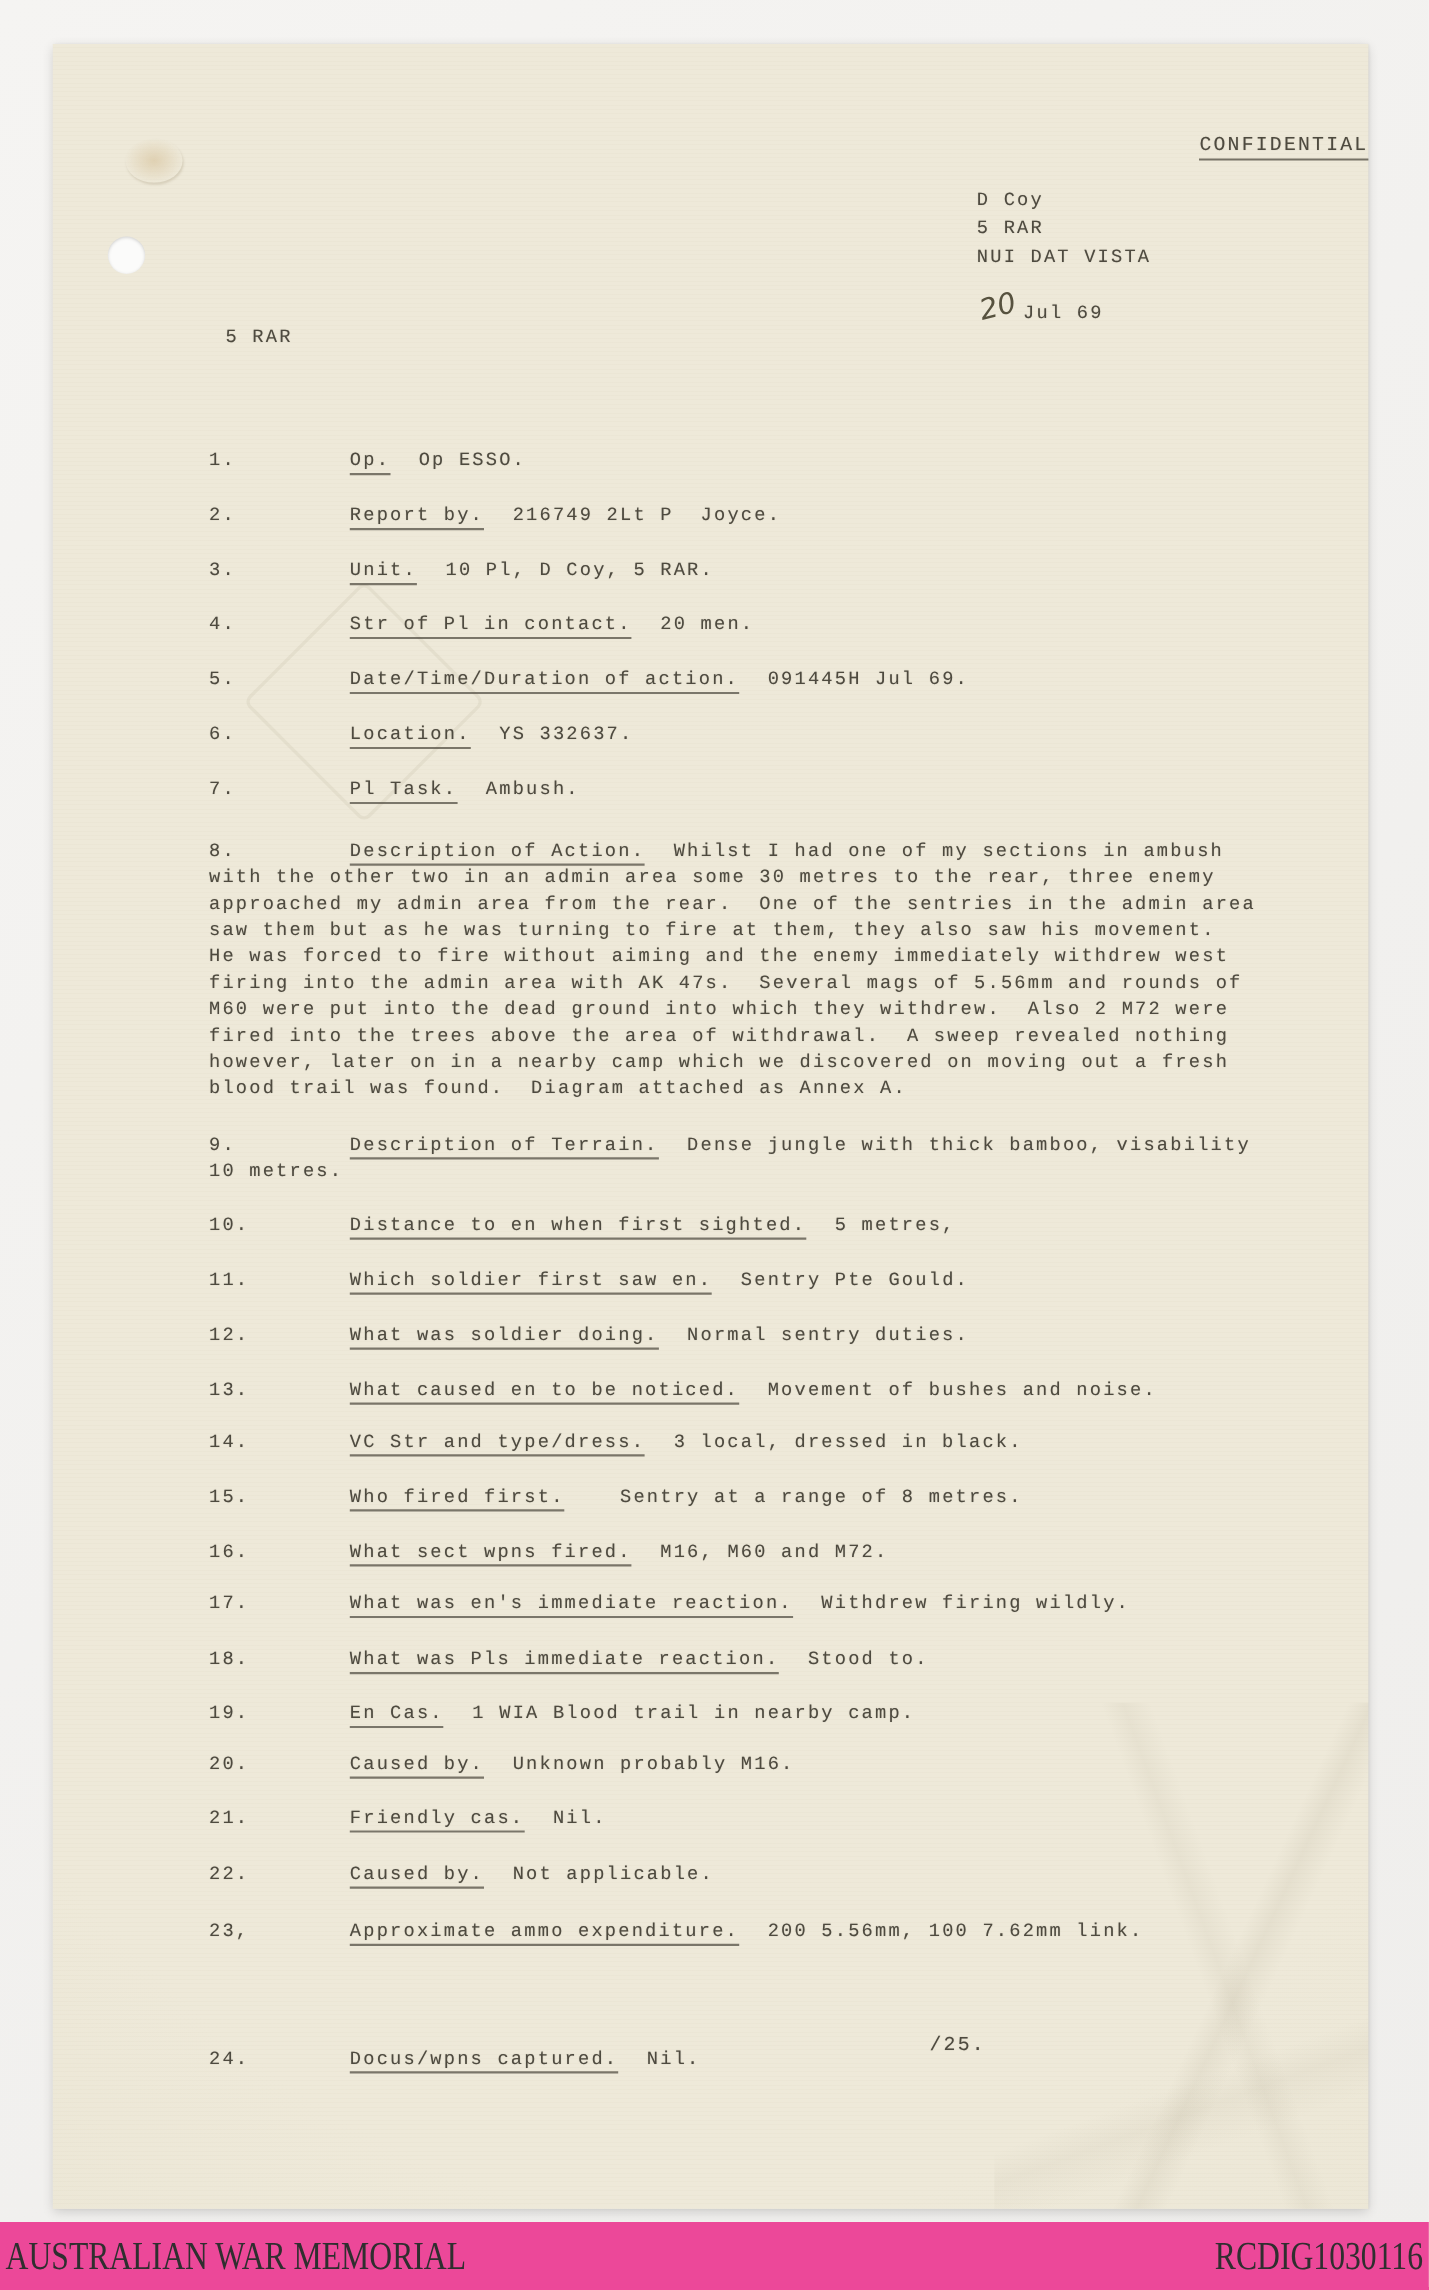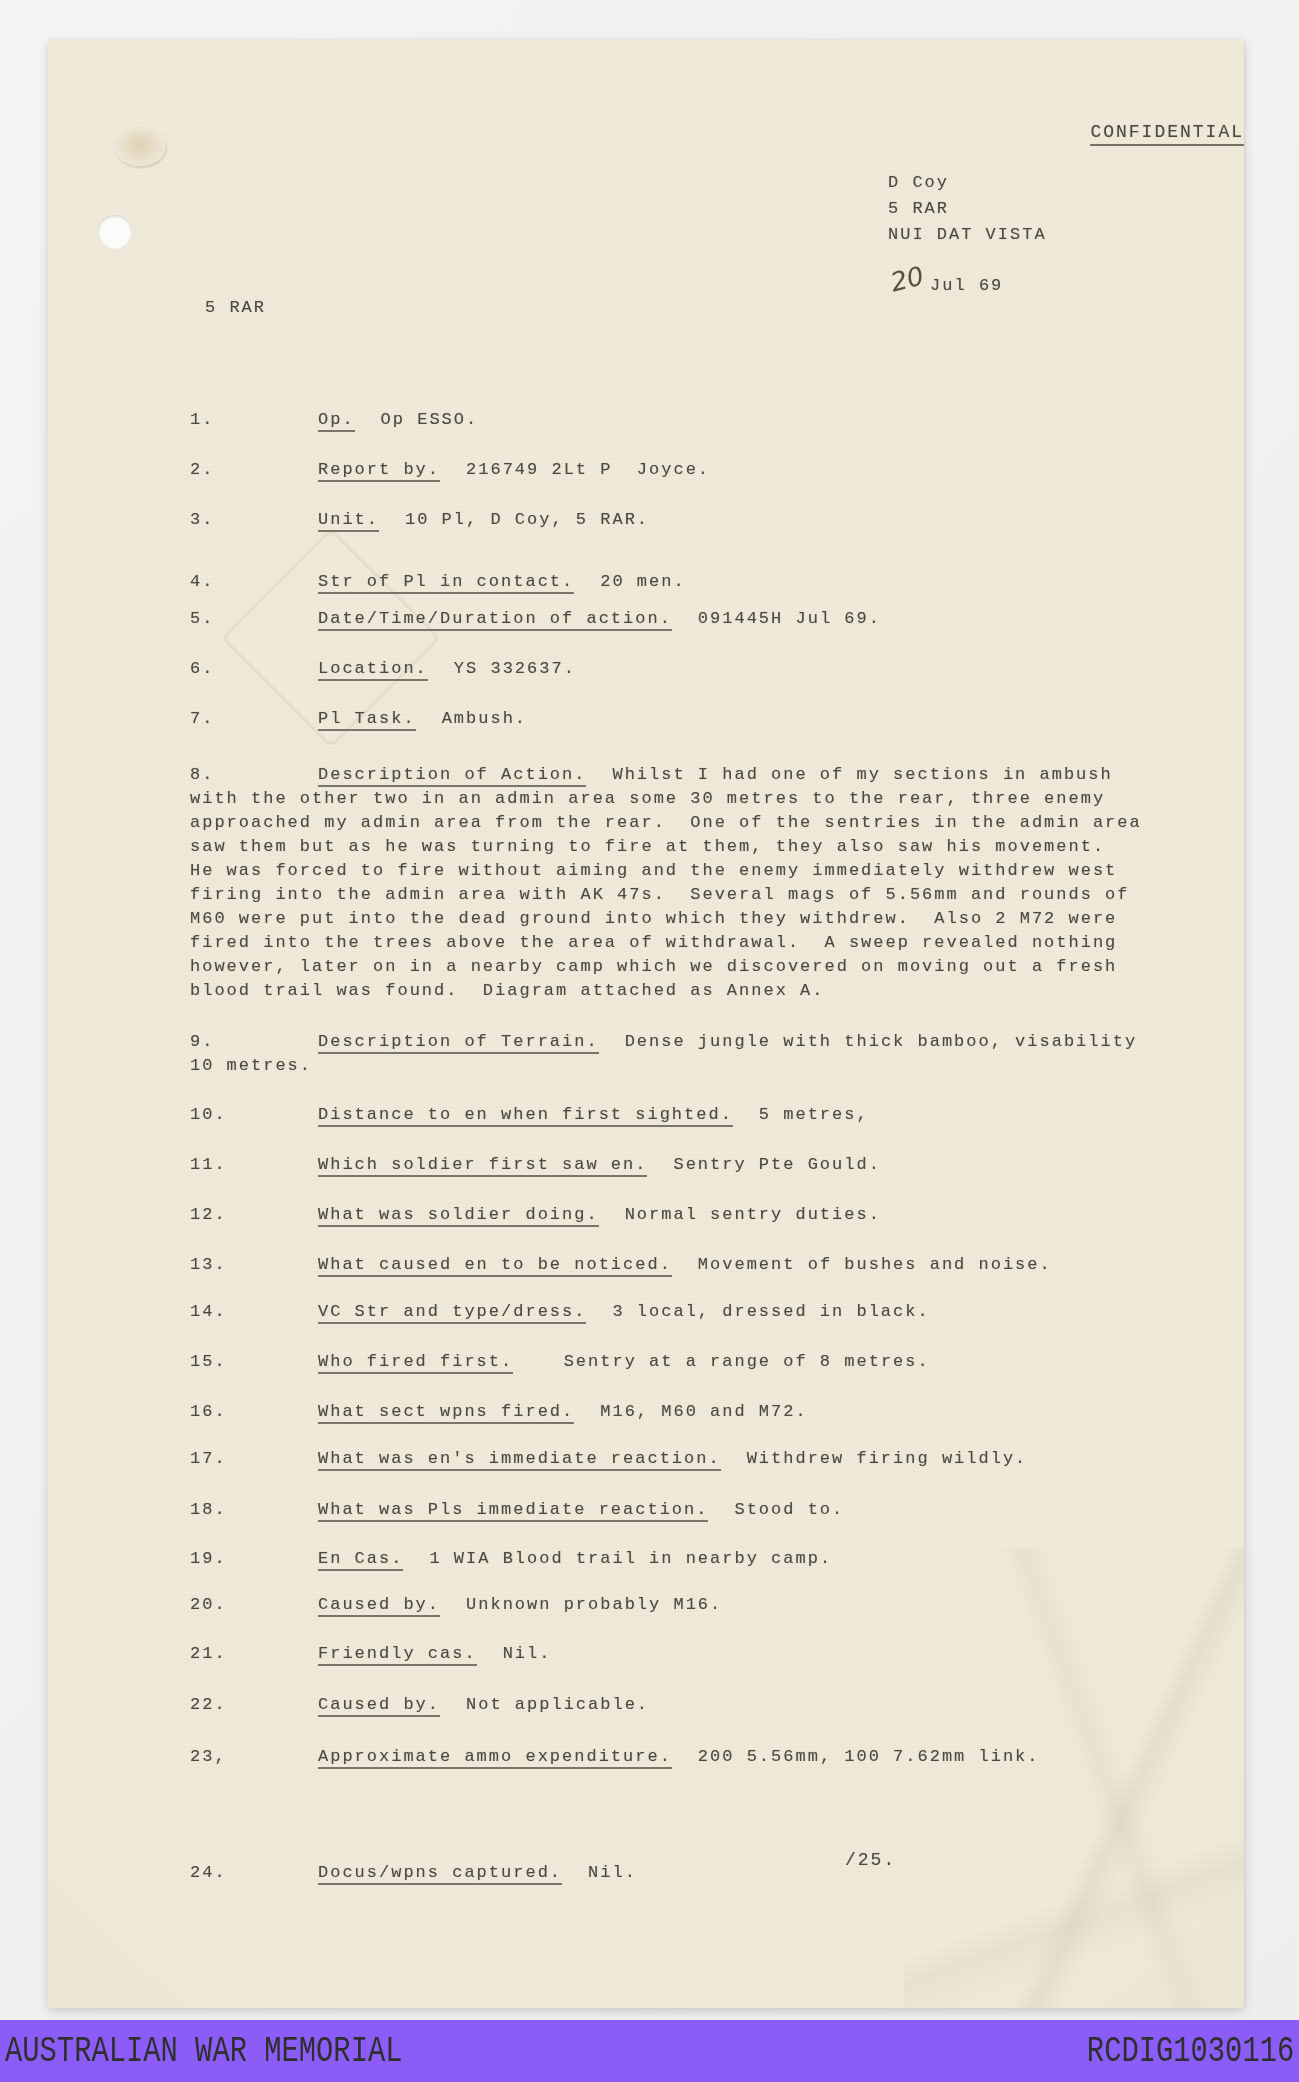--- a/index.html
+++ b/index.html
@@ -52,23 +52,23 @@
   .item{
     position:absolute;left:0;width:1046px;white-space:pre-wrap;
     font-size:17px;line-height:24px;letter-spacing:2px;
     color:#4e4a3f;text-shadow:0 0 1px rgba(78,74,63,.35);
   }
   .num{display:inline-block;width:128px;}
   .lbl{border-bottom:2px solid rgba(78,74,63,.72);padding-bottom:1px;margin-top:18px;}
   .val{margin-left:26px;}
   .marker{position:absolute;left:797px;top:1810px;font-size:18px;letter-spacing:2px;}
   .footer{
-    position:absolute;left:0;top:2020px;width:1299px;height:62px;background:#8b5cf6;
+    position:absolute;left:0;top:2020px;width:1299px;height:62px;background:#ec4899;
     display:flex;align-items:center;justify-content:space-between;
-    font-family:Liberation Mono, monospace;font-size:36px;color:#2f2f2f;
+    font-family:Liberation Serif, serif;font-size:36px;color:#2f2f2f;
   }
   .footer .f-left{transform:scaleX(.8);transform-origin:left center;margin-left:5px;}
   .footer .f-right{transform:scaleX(.8);transform-origin:right center;margin-right:5px;}
 </style>
 </head>
 <body>
 
 <div class="page">
   <div class="hole"></div>
   <div class="blemish"></div>
@@ -89,21 +89,21 @@
     <span class="hand">20</span><span>Jul 69</span>
   </div>
 
   <div class="unit-left typed">5 RAR</div>
 
 
   <div class="items">
       <div class="item" style="top: 368px;"><span class="num">1.</span><span class="lbl">Op.</span><span class="val">Op ESSO.</span></div>
       <div class="item" style="top: 418px;"><span class="num">2.</span><span class="lbl">Report by.</span><span class="val">216749 2Lt P  Joyce.</span></div>
       <div class="item" style="top: 468px;"><span class="num">3.</span><span class="lbl">Unit.</span><span class="val">10 Pl, D Coy, 5 RAR.</span></div>
-      <div class="item" style="top: 530px;"><span class="num">4.</span><span class="lbl">Str of Pl in contact.</span><span class="val">20 men.</span></div>
+      <div class="item" style="top: 517px;"><span class="num">4.</span><span class="lbl">Str of Pl in contact.</span><span class="val">20 men.</span></div>
       <div class="item" style="top: 567px;"><span class="num">5.</span><span class="lbl">Date/Time/Duration of action.</span><span class="val">091445H Jul 69.</span></div>
       <div class="item" style="top: 617px;"><span class="num">6.</span><span class="lbl">Location.</span><span class="val">YS 332637.</span></div>
       <div class="item" style="top: 667px;"><span class="num">7.</span><span class="lbl">Pl Task.</span><span class="val">Ambush.</span></div>
       <div class="item" style="top: 723px;"><span class="num">8.</span><span class="lbl">Description of Action.</span><span class="val">Whilst I had one of my sections in ambush
 with the other two in an admin area some 30 metres to the rear, three enemy
 approached my admin area from the rear.  One of the sentries in the admin area
 saw them but as he was turning to fire at them, they also saw his movement.
 He was forced to fire without aiming and the enemy immediately withdrew west
 firing into the admin area with AK 47s.  Several mags of 5.56mm and rounds of
 M60 were put into the dead ground into which they withdrew.  Also 2 M72 were

